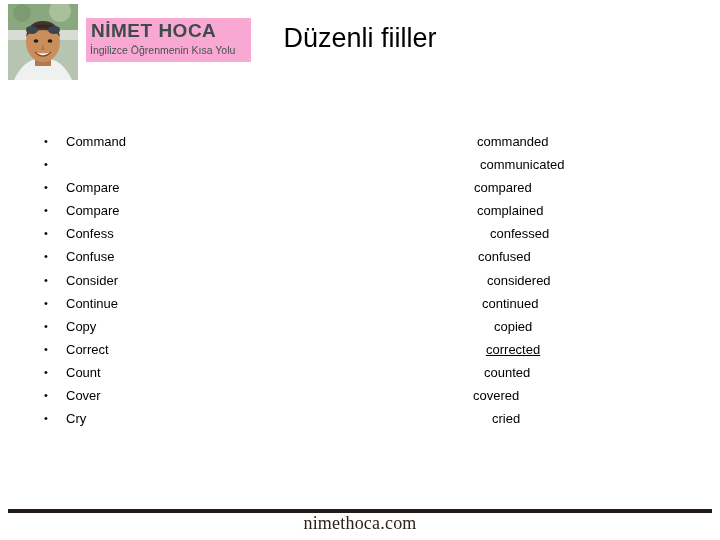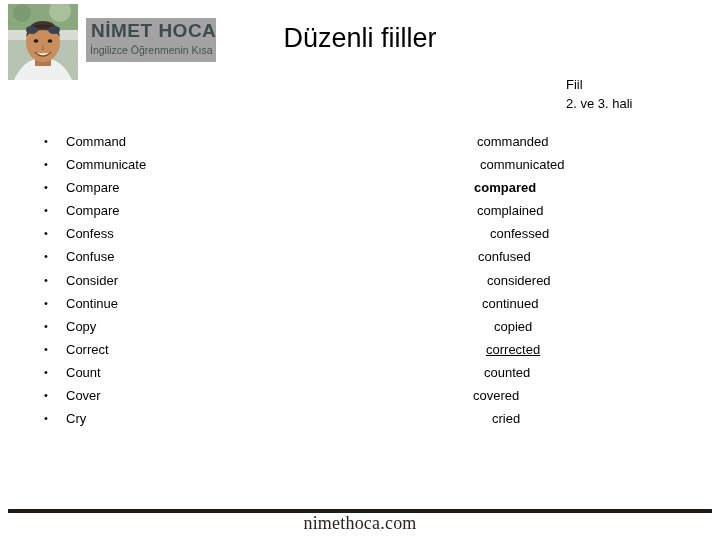--- a/index.html
+++ b/index.html
@@ -33,22 +33,23 @@
     background: #8fae86;
   }
   #portrait svg { display: block; }
 
   #logo {
     position: absolute;
     left: 86px;
     top: 18px;
     width: 130px;
     height: 44px;
-    background: #a3a3a3;
+    background: #f9a8d4;
     overflow: hidden;
+    padding-left: 35px;
   }
   #logo .logo-main {
     position: absolute;
     left: 5px;
     top: 2px;
     font-family: "Liberation Sans", sans-serif;
     font-weight: bold;
     font-size: 19px;
     letter-spacing: 0.5px;
     color: #3d4b4a;
@@ -183,40 +184,35 @@
     </svg>
   </div>
 
   <div id="logo">
     <div class="logo-main">NİMET HOCA</div>
     <div class="logo-sub">İngilizce Öğrenmenin Kısa Yolu</div>
   </div>
 
   <div id="slide-title">Düzenli fiiller</div>
 
-  <div id="col-headings">
-    <div>Fiil</div>
-    <div>2. ve 3. hali</div>
-  </div>
 
   <div id="verb-list">
       <div class="verb-row">
         <span class="bullet">•</span>
         <span class="base">Command</span>
         <span class="past" style="left: 439px;">commanded</span>
       </div>
       <div class="verb-row">
         <span class="bullet">•</span>
-        <span class="base">Communicate</span>
         <span class="past" style="left: 442px;">communicated</span>
       </div>
       <div class="verb-row">
         <span class="bullet">•</span>
         <span class="base">Compare</span>
-        <span class="past" style="left: 436px; font-weight: bold;">compared</span>
+        <span class="past" style="left: 436px;">compared</span>
       </div>
       <div class="verb-row">
         <span class="bullet">•</span>
         <span class="base">Compare</span>
         <span class="past" style="left: 439px;">complained</span>
       </div>
       <div class="verb-row">
         <span class="bullet">•</span>
         <span class="base">Confess</span>
         <span class="past" style="left: 452px;">confessed</span>

